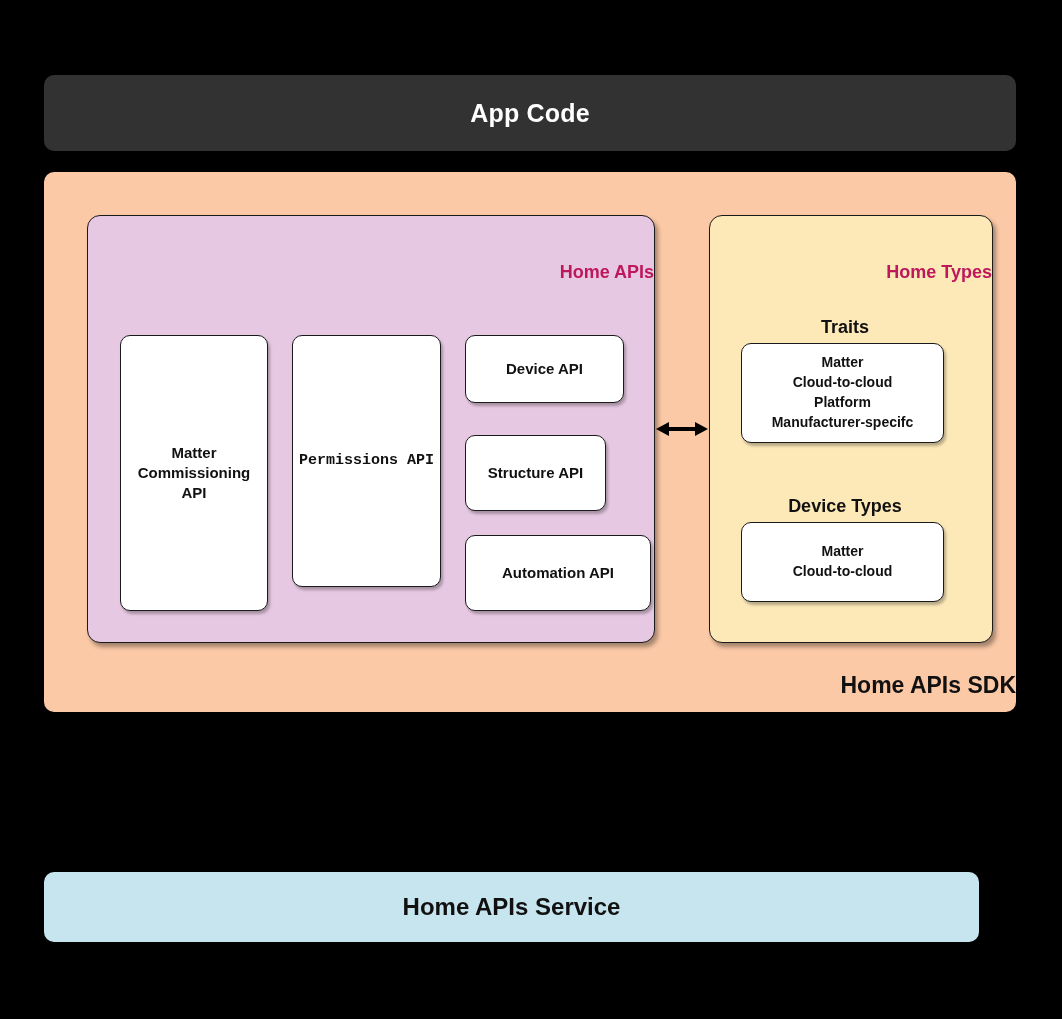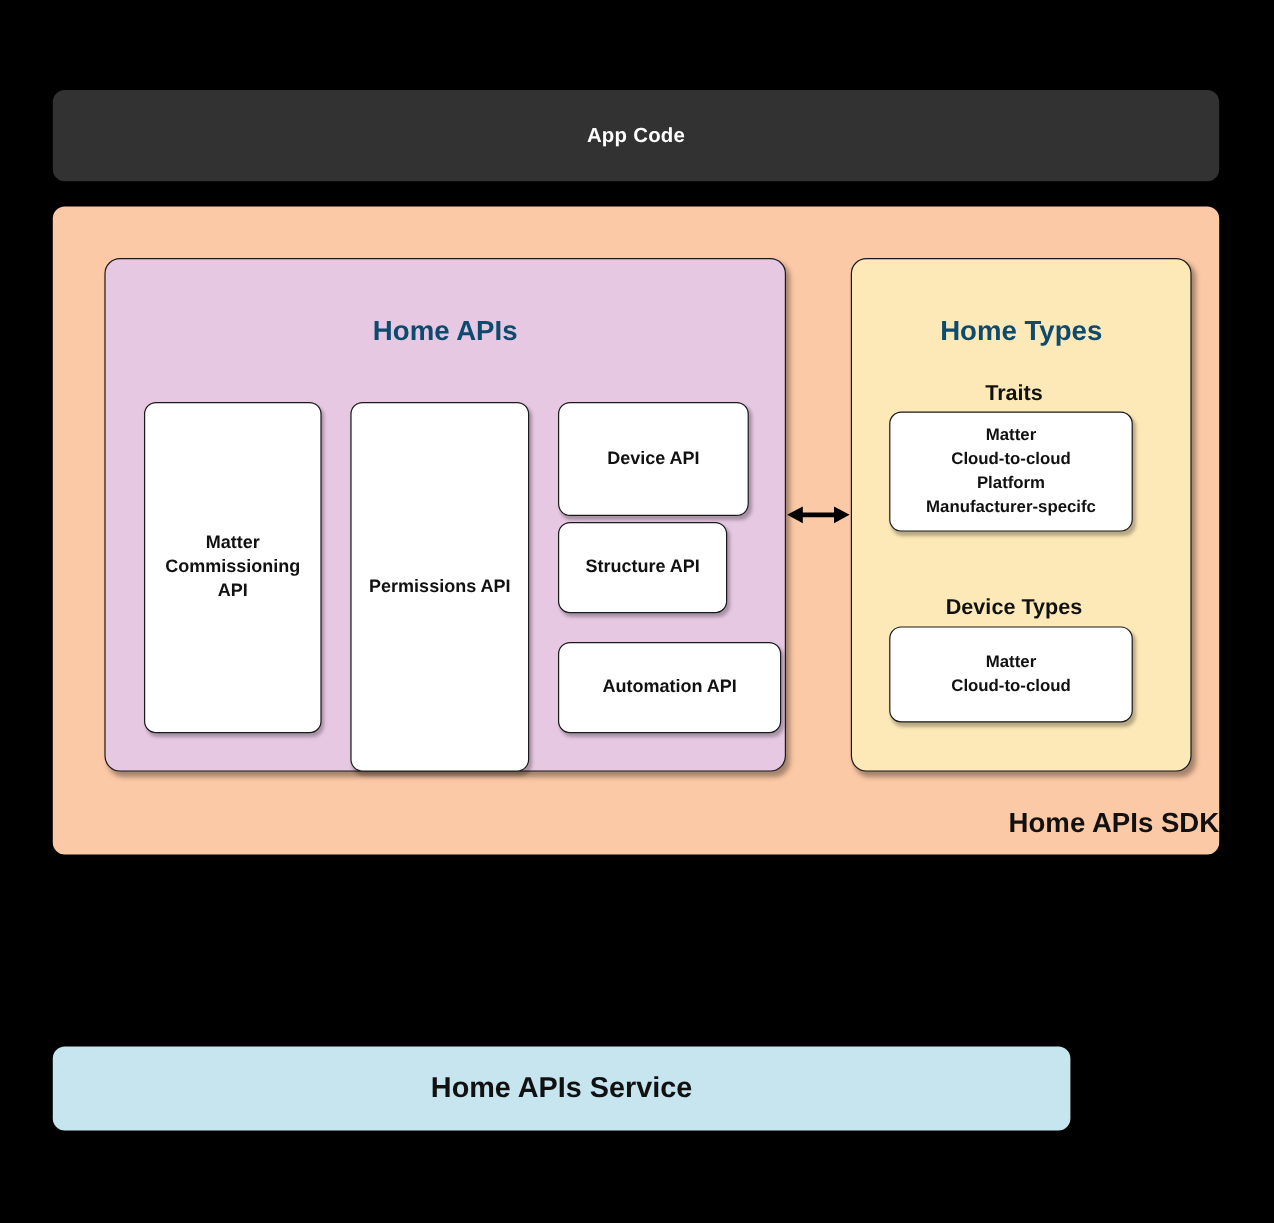--- a/index.html
+++ b/index.html
@@ -28,21 +28,21 @@
     width: 972px;
     height: 76px;
     background: #323232;
     border-radius: 10px;
     display: flex;
     align-items: center;
     justify-content: center;
   }
   .app-code-label {
     color: #ffffff;
-    font-size: 17px;
+    font-size: 25px;
     font-weight: bold;
     letter-spacing: 0.2px;
   }
 
   
   .sdk-container {
     position: absolute;
     left: 44px;
     top: 172px;
     width: 972px;
@@ -83,23 +83,23 @@
     width: 284px;
     height: 428px;
     background: #FDE9B8;
   }
 
   .panel-title {
     position: absolute;
     left: 0;
     right: 0;
     top: 46px;
-    text-align: center;
-    color: #0c4a6e;
-    font-size: 23px;
+    text-align: right;
+    color: #be185d;
+    font-size: 18px;
     font-weight: bold;
   }
 
   
   .white-box {
     position: absolute;
     background: #ffffff;
     border: 1.5px solid #1a1a1a;
     border-radius: 10px;
     box-sizing: border-box;
@@ -118,28 +118,29 @@
   .box-matter-commissioning {
     left: 32px;
     top: 119px;
     width: 148px;
     height: 276px;
   }
   .box-permissions {
     left: 204px;
     top: 119px;
     width: 149px;
-    height: 308px;
+    height: 252px;
+    font-family: Liberation Mono, monospace;
   }
   
   .box-device-api {
     left: 377px;
     top: 119px;
     width: 159px;
-    height: 95px;
+    height: 68px;
   }
   .box-structure-api {
     left: 377px;
     top: 219px;
     width: 141px;
     height: 76px;
   }
   .box-automation-api {
     left: 377px;
     top: 319px;
@@ -184,21 +185,21 @@
     top: 243px;
     width: 54px;
     height: 28px;
   }
 
   
   .service-bar {
     position: absolute;
     left: 44px;
     top: 872px;
-    width: 848px;
+    width: 935px;
     height: 70px;
     background: #C6E5EF;
     border-radius: 10px;
     display: flex;
     align-items: center;
     justify-content: center;
   }
   .service-label {
     color: #111111;
     font-size: 24px;

